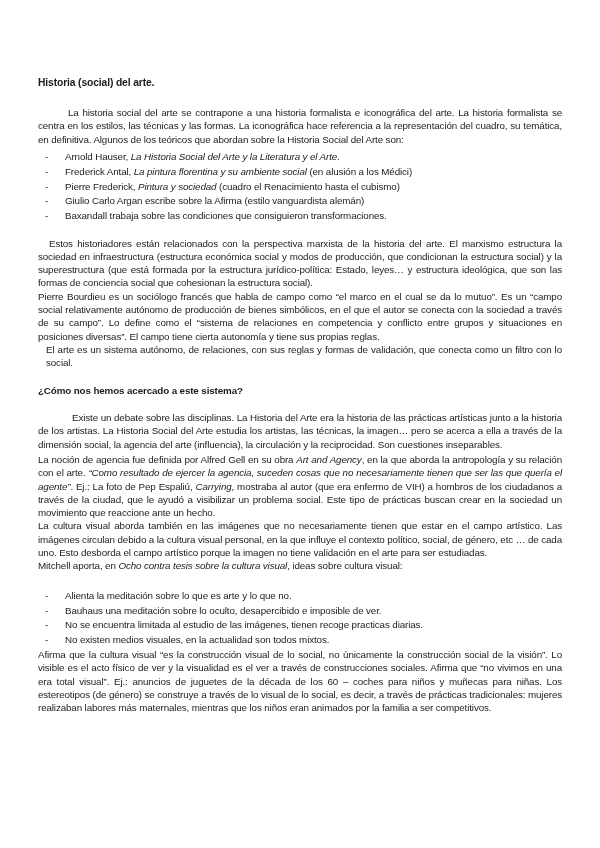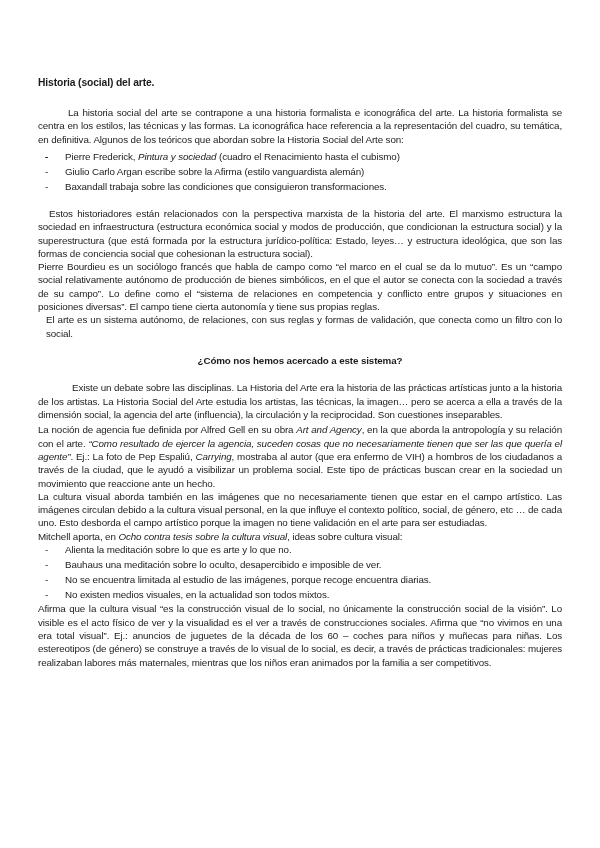--- a/index.html
+++ b/index.html
@@ -11,21 +11,21 @@
     padding: 76px 38px 40px 38px;
     font-family: "Liberation Sans", sans-serif;
     font-size: 9.8px;
     line-height: 1.36;
     color: #1c1c1c;
     letter-spacing: -0.12px;
     overflow: hidden;
   }
   .block { text-align: justify; }
   .title-block { font-weight: bold; font-size: 10.3px; text-align: left; }
-  .heading-block { font-weight: bold; text-align: center; }
+  .heading-block { font-weight: bold; text-align: left; }
   .i { font-style: italic; }
   .b { font-weight: bold; }
   .list-item {
     position: relative;
     padding-left: 27px;
     margin-bottom: 1.5px;
     text-align: justify;
   }
   .bullet {
     position: absolute;
@@ -34,35 +34,35 @@
   }
 </style>
 </head>
 <body>
 
 <div class="page">
   <div>
       <div class="block title-block" style="margin-bottom: 16px;"><span class="b">Historia (social) del arte.</span></div>
       <div class="block para-block" style="text-indent: 30px; margin-bottom: 4px;"><span>La historia social del arte se contrapone a una historia formalista e iconográfica del arte. La historia formalista se centra en los estilos, las técnicas y las formas. La iconográfica hace referencia a la representación del cuadro, su temática, en definitiva. Algunos de los teóricos que abordan sobre la Historia Social del Arte son:</span></div>
       <div style="margin-bottom: 14px;">
-        <div class="list-item"><span class="bullet">-</span></div>
-        <div class="list-item"><span class="bullet">-</span></div>
+        <div class="list-item"><span class="bullet">-</span><span><span>Arnold Hauser, </span><span class="i">La Historia Social del Arte y la Literatura y el Arte</span><span>.</span></span></div>
+        <div class="list-item"><span class="bullet">-</span><span><span>Frederick Antal, </span><span class="i">La pintura florentina y su ambiente social</span><span> (en alusión a los Médici)</span></span></div>
         <div class="list-item"><span class="bullet">-</span><span><span>Pierre Frederick, </span><span class="i">Pintura y sociedad</span><span> (cuadro el Renacimiento hasta el cubismo)</span></span></div>
         <div class="list-item"><span class="bullet">-</span><span><span>Giulio Carlo Argan escribe sobre la Afirma (estilo vanguardista alemán)</span></span></div>
         <div class="list-item"><span class="bullet">-</span><span><span>Baxandall trabaja sobre las condiciones que consiguieron transformaciones.</span></span></div>
       </div>
       <div class="block para-block" style="text-indent: 11px; margin-bottom: 0px;"><span>Estos historiadores están relacionados con la perspectiva marxista de la historia del arte. El marxismo estructura la sociedad en infraestructura (estructura económica social y modos de producción, que condicionan la estructura social) y la superestructura (que está formada por la estructura jurídico-política: Estado, leyes… y estructura ideológica, que son las formas de conciencia social que cohesionan la estructura social).</span></div>
       <div class="block para-block" style="margin-bottom: 0px;"><span>Pierre Bourdieu es un sociólogo francés que habla de campo como “el marco en el cual se da lo mutuo”. Es un “campo social relativamente autónomo de producción de bienes simbólicos, en el que el autor se conecta con la sociedad a través de su campo”. Lo define como el “sistema de relaciones en competencia y conflicto entre grupos y situaciones en posiciones diversas”. El campo tiene cierta autonomía y tiene sus propias reglas.</span></div>
       <div class="block para-block" style="margin-bottom: 14px; margin-left: 8px;"><span>El arte es un sistema autónomo, de relaciones, con sus reglas y formas de validación, que conecta como un filtro con lo social.</span></div>
       <div class="block heading-block" style="margin-bottom: 14px;"><span class="b">¿Cómo nos hemos acercado a este sistema?</span></div>
       <div class="block para-block" style="text-indent: 34px; margin-bottom: 2px;"><span>Existe un debate sobre las disciplinas. La Historia del Arte era la historia de las prácticas artísticas junto a la historia de los artistas. La Historia Social del Arte estudia los artistas, las técnicas, la imagen… pero se acerca a ella a través de la dimensión social, la agencia del arte (influencia), la circulación y la reciprocidad. Son cuestiones inseparables.</span></div>
       <div class="block para-block" style="margin-bottom: 0px;"><span>La noción de agencia fue definida por Alfred Gell en su obra </span><span class="i">Art and Agency</span><span>, en la que aborda la antropología y su relación con el arte. </span><span class="i">“Como resultado de ejercer la agencia, suceden cosas que no necesariamente tienen que ser las que quería el agente”</span><span>. Ej.: La foto de Pep Espaliú, </span><span class="i">Carrying</span><span>, mostraba al autor (que era enfermo de VIH) a hombros de los ciudadanos a través de la ciudad, que le ayudó a visibilizar un problema social. Este tipo de prácticas buscan crear en la sociedad un movimiento que reaccione ante un hecho.</span></div>
       <div class="block para-block" style="margin-bottom: 0px;"><span>La cultura visual aborda también en las imágenes que no necesariamente tienen que estar en el campo artístico. Las imágenes circulan debido a la cultura visual personal, en la que influye el contexto político, social, de género, etc … de cada uno. Esto desborda el campo artístico porque la imagen no tiene validación en el arte para ser estudiadas.</span></div>
-      <div class="block para-block" style="margin-bottom: 0px;"><span>Mitchell aporta, en </span><span class="i">Ocho contra tesis sobre la cultura visual</span><span>, ideas sobre cultura visual:</span></div>
+      <div class="block para-block" style="margin-bottom: 16px;"><span>Mitchell aporta, en </span><span class="i">Ocho contra tesis sobre la cultura visual</span><span>, ideas sobre cultura visual:</span></div>
       <div style="margin-bottom: 0px;">
         <div class="list-item"><span class="bullet">-</span><span><span>Alienta la meditación sobre lo que es arte y lo que no.</span></span></div>
         <div class="list-item"><span class="bullet">-</span><span><span>Bauhaus una meditación sobre lo oculto, desapercibido e imposible de ver.</span></span></div>
-        <div class="list-item"><span class="bullet">-</span><span><span>No se encuentra limitada al estudio de las imágenes, porque recoge encuentra diarias.</span></span></div>
+        <div class="list-item"><span class="bullet">-</span><span><span>No se encuentra limitada al estudio de las imágenes, tienen recoge practicas diarias.</span></span></div>
         <div class="list-item"><span class="bullet">-</span><span><span>No existen medios visuales, en la actualidad son todos mixtos.</span></span></div>
       </div>
       <div class="block para-block" style="margin-bottom: 0px;"><span>Afirma que la cultura visual “es la construcción visual de lo social, no únicamente la construcción social de la visión”. Lo visible es el acto físico de ver y la visualidad es el ver a través de construcciones sociales. Afirma que “no vivimos en una era total visual”. Ej.: anuncios de juguetes de la década de los 60 – coches para niños y muñecas para niñas. Los estereotipos (de género) se construye a través de lo visual de lo social, es decir, a través de prácticas tradicionales: mujeres realizaban labores más maternales, mientras que los niños eran animados por la familia a ser competitivos.</span></div>
     </div>
 </div>
 
 </body></html>

